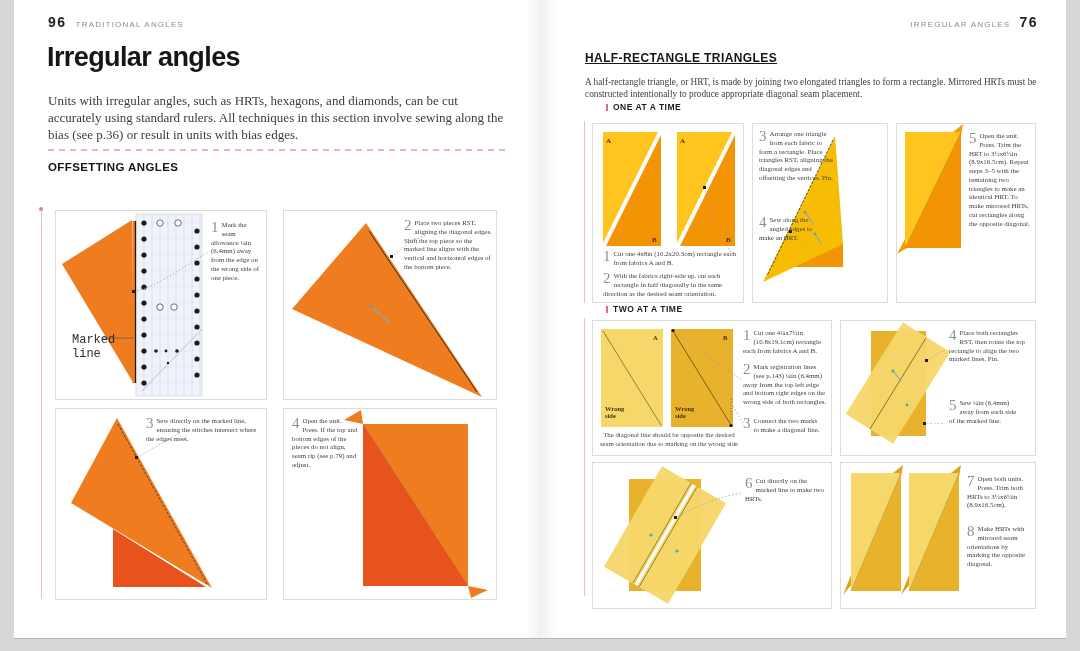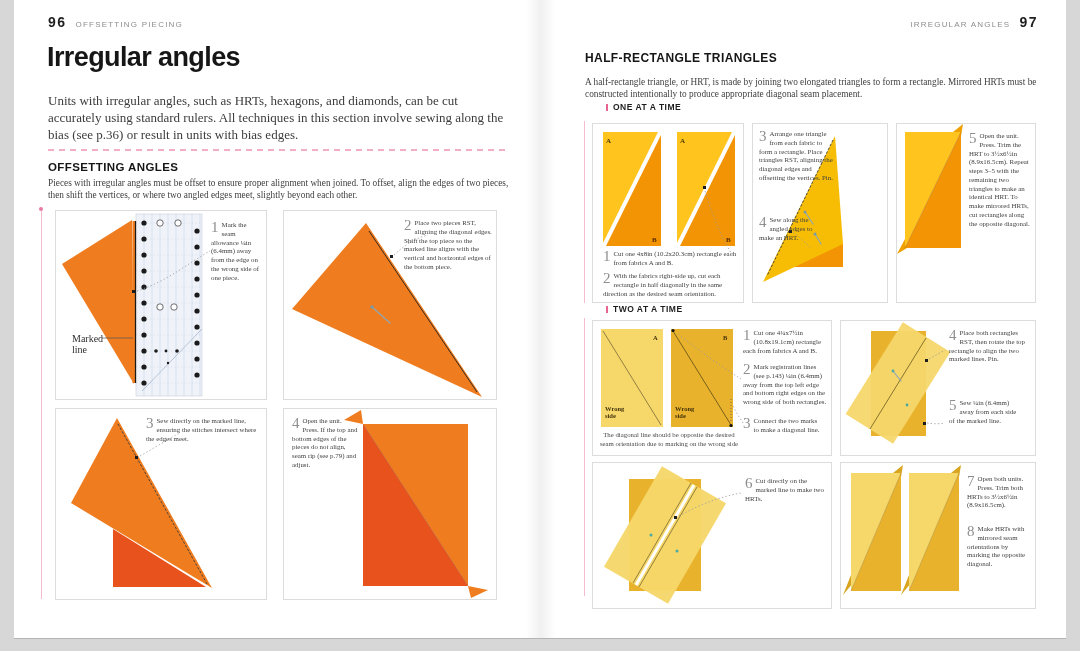--- a/index.html
+++ b/index.html
@@ -28,48 +28,47 @@
   .vdot{position:absolute;width:4px;height:4px;border-radius:50%;background:#e87ba4;}
   .seam{position:absolute;left:512px;top:0;width:30px;height:638px;
         background:linear-gradient(90deg,rgba(0,0,0,0) 0%,rgba(0,0,0,.06) 50%,rgba(0,0,0,0) 100%);}
   
   .panel{position:absolute;background:#fff;border:1px solid #dcdcdc;box-sizing:border-box;}
   .panel svg{position:absolute;left:0;top:0;display:block;}
   .step{position:absolute;font-family:"Liberation Serif",serif;font-size:6.9px;
         line-height:1.27;color:#3f3f3f;}
   .step .n{float:left;font-family:"Liberation Serif",serif;font-size:15px;line-height:12px;
         color:#8e8e8e;margin-right:3px;}
-  .mlabel{position:absolute;font-family:Liberation Serif, serif;font-size:10px;color:#2f2f2f;padding-left:11px;}
+  .mlabel{position:absolute;font-family:Liberation Mono, monospace;font-size:12px;color:#2f2f2f;padding-left:11px;}
   .flabel{position:absolute;font-family:"Liberation Serif",serif;font-weight:700;
         font-size:6.5px;line-height:1.15;color:#45340c;}
   .caption{position:absolute;font-family:"Liberation Serif",serif;font-size:6.8px;
         line-height:1.3;color:#4a4a4a;text-align:center;}
   
   .leader{fill:none;stroke:#9a9a9a;stroke-width:.8;stroke-dasharray:1.4 2.2;}
   .sq{fill:#1c1c1c;}
   .stitch{fill:none;stroke:#3c3c3c;stroke-width:.9;stroke-dasharray:2.6 1.6;}
   .mline{stroke:#222;fill:none;}
   .pin{stroke:#8ea8b6;stroke-width:1.2;stroke-linecap:round;}
 </style>
 </head>
 <body>
 
 <div id="page">
 
   <div class="runhead" style="left:34px;top:14px;">
     <span class="pagenum">96</span>
-    <span class="runlabel">OFFSETTING PIECING</span>
+    <span class="runlabel">TRADITIONAL ANGLES</span>
   </div>
 
   <div class="title" style="left:33px;top:42px;">Irregular angles</div>
   <div class="intro" style="left:34px;top:92px;width:462px;">Units with irregular angles, such as HRTs, hexagons, and diamonds, can be cut accurately using standard rulers. All techniques in this section involve sewing along the bias (see p.36) or result in units with bias edges.</div>
   <div class="dashline" style="left:34px;top:149px;width:458px;"></div>
 
   <div class="secthead" style="left:34px;top:161px;">OFFSETTING ANGLES</div>
-  <div class="sectdesc" style="left:34px;top:177px;width:470px;">Pieces with irregular angles must be offset to ensure proper alignment when joined. To offset, align the edges of two pieces, then shift the vertices, or where two angled edges meet, slightly beyond each other.</div>
 
   <div class="vdot" style="left:25px;top:207px;"></div>
   <div class="vline" style="left:27px;top:211px;height:388px;"></div>
 
   <div class="panel" style="left:41px;top:210px;width:212px;height:190px;">
     <svg width="210" height="188" viewBox="0 0 210 188">
       <polygon points="76,9 6,53 78,173" fill="#ef7d1f"></polygon>
       <rect x="76.5" y="10" width="5" height="162" fill="#ef7d1f"></rect>
       <g>
         <rect x="80" y="3" width="66" height="182" fill="#eef2f9" fill-opacity="0.93" stroke="#c8cdd6" stroke-width="0.6"></rect>
@@ -181,24 +180,24 @@
       <line x1="79" y1="15" x2="184" y2="177" stroke="rgba(90,20,0,0.25)" stroke-width="0.8"></line>
     </svg>
     <div class="step" style="left:8px;top:8px;width:66px;">
       <span class="n">4</span>
       <span>Open the unit. Press. If the top and bottom edges of the pieces do not align, seam rip (see p.79) and adjust.</span>
     </div>
   </div>
 
   <div class="runhead" style="right:28px;top:14px;">
     <span class="runlabel">IRREGULAR ANGLES</span>
-    <span class="pagenum">97</span>
-  </div>
-
-  <div class="hrthead" style="left:571px;top:51px;">HALF-RECTANGLE TRIANGLES</div>
+    <span class="pagenum">76</span>
+  </div>
+
+  <div class="hrthead" style="left:571px;top:51px;text-decoration:underline;">HALF-RECTANGLE TRIANGLES</div>
   <div class="sectdesc" style="left:571px;top:76px;width:452px;">A half-rectangle triangle, or HRT, is made by joining two elongated triangles to form a rectangle. Mirrored HRTs must be constructed intentionally to produce appropriate diagonal seam placement.</div>
 
   <div class="subhead" style="left:571px;top:102px;">
     <span class="tick"></span><span>ONE AT A TIME</span>
   </div>
   <div class="vline" style="left:570px;top:121px;height:182px;"></div>
 
   <div class="panel" style="left:578px;top:123px;width:152px;height:180px;">
     <svg width="150" height="178" viewBox="0 0 150 178">
       <polygon points="10,8 65,8 10,119" fill="#ffc41e"></polygon>

